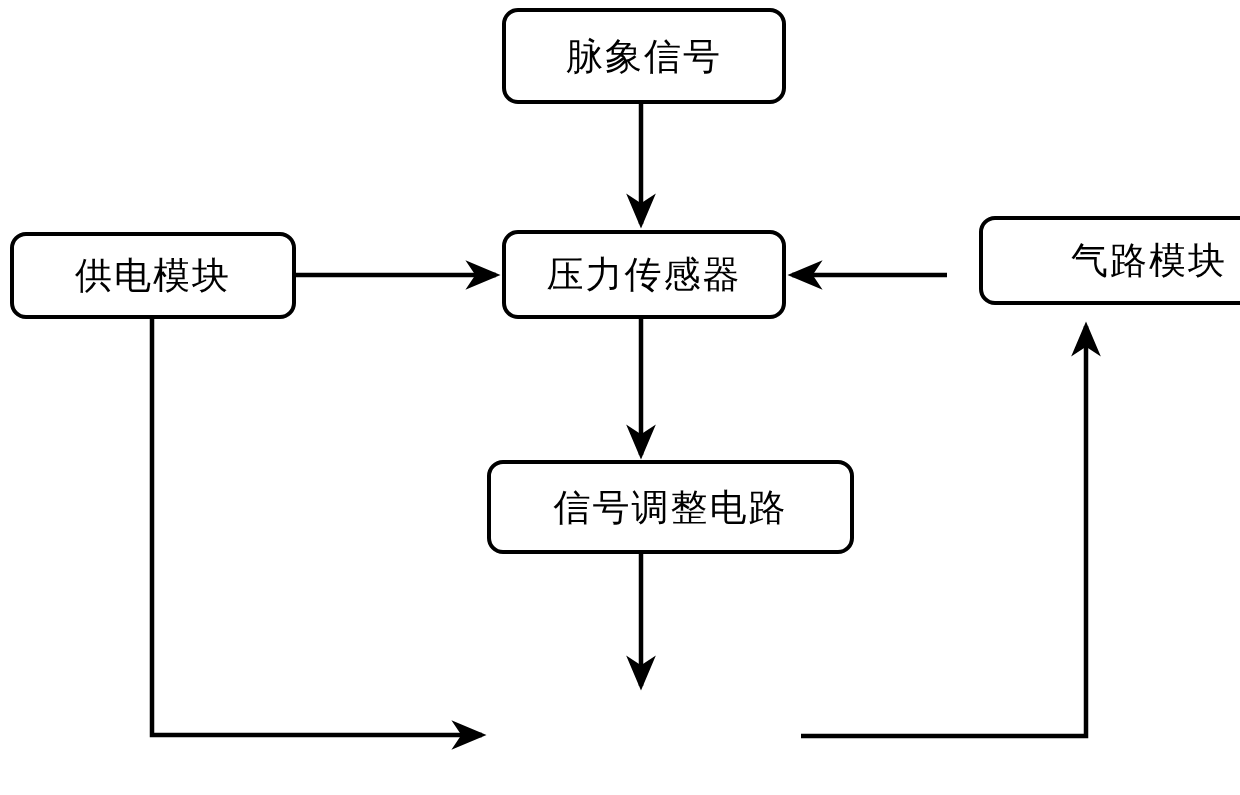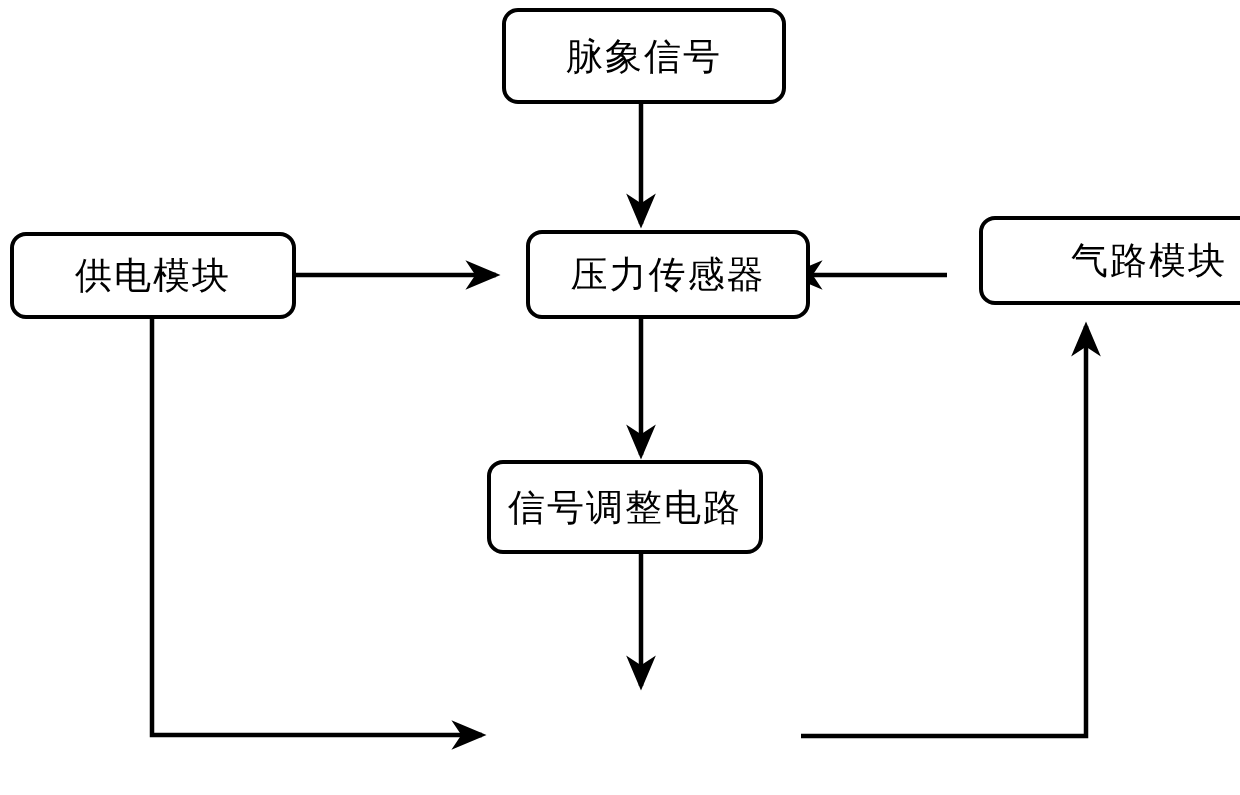--- a/index.html
+++ b/index.html
@@ -41,23 +41,23 @@
     font-size: 37px;
     line-height: 1;
     color: #000000;
     letter-spacing: 2px;
     white-space: nowrap;
     user-select: none;
   }
   
   #node-pulse-signal      { left: 502px; top: 8px;   width: 284px; height: 96px; }
   #node-power-module      { left: 10px;  top: 232px; width: 286px; height: 87px; }
-  #node-pressure-sensor   { left: 502px; top: 230px; width: 284px; height: 89px; margin-left: 24px; }
+  #node-pressure-sensor   { left: 502px; top: 230px; width: 284px; height: 89px; }
   #node-air-module        { left: 947px; top: 216px; width: 340px; height: 89px; margin-left: 32px; }
-  #node-signal-circuit    { left: 487px; top: 460px; width: 276px; height: 94px; }
+  #node-signal-circuit    { left: 487px; top: 460px; width: 367px; height: 94px; }
   #node-mcu-module        { left: 488px; top: 690px; width: 313px; height: 93px; }
 </style>
 </head>
 <body>
 
 <div id="canvas">
 
   <svg id="wires" viewBox="0 0 1240 795" width="1240" height="795" xmlns="http://www.w3.org/2000/svg">
     <defs>
       <marker id="arrowhead" markerWidth="9" markerHeight="9" refX="7.2" refY="3.6" orient="auto" markerUnits="strokeWidth">

